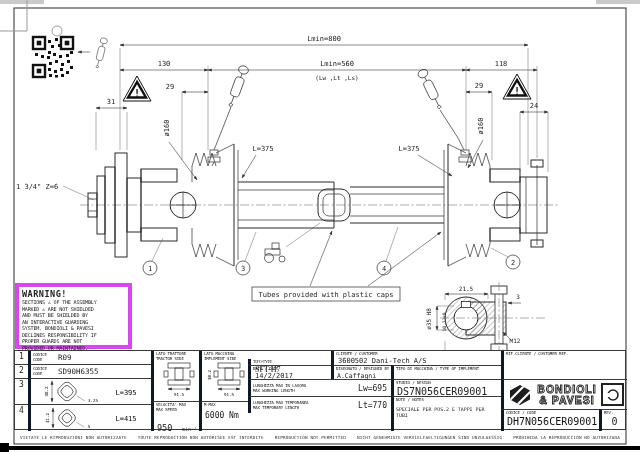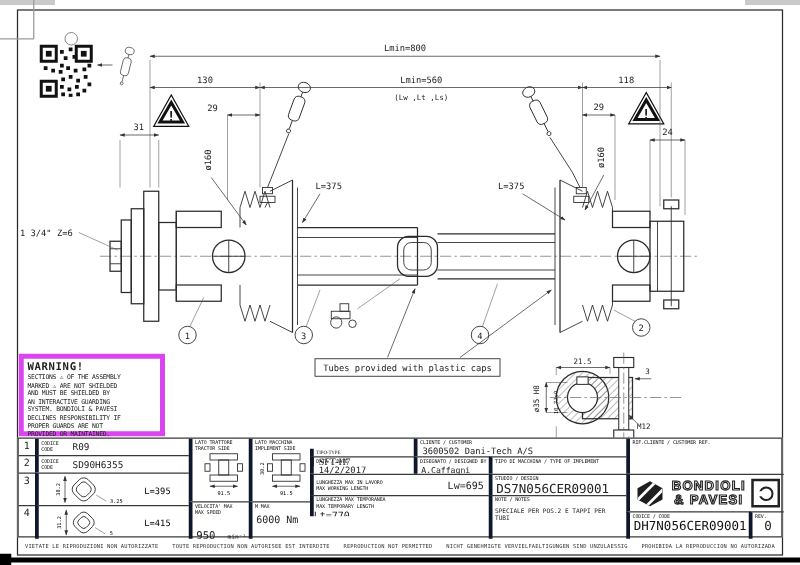--- a/index.html
+++ b/index.html
@@ -467,21 +467,21 @@
         <span class="lbl">LUNGHEZZA MAX IN LAVORO
 MAX WORKING LENGTH</span>
         <span style="font-size:8px;padding-right:4px;">Lw=695</span>
       </div>
     </div>
     <div class="cell" style="left:376px;top:28px;width:110px;height:17px;">
       <div class="lbl">STUDIO / DESIGN</div>
       <div style="font-size:10px;padding-left:3px;">DS7N056CER09001</div>
     </div>
     <div class="cell" style="left:233px;top:45px;width:143px;height:17px;">
-      <div style="display:flex;justify-content:space-between;height:100%;flex-direction:column;">
+      <div style="display:flex;justify-content:space-between;align-items:center;height:100%;">
         <span class="lbl">LUNGHEZZA MAX TEMPORANEA
 MAX TEMPORARY LENGTH</span>
         <span style="font-size:8px;padding-right:4px;">Lt=770</span>
       </div>
     </div>
     <div class="cell" style="left:376px;top:45px;width:110px;height:35px;">
       <div class="lbl">NOTE / NOTES</div>
       <div style="font-size:4.9px;padding:3px 2px 0 2px;line-height:6px;">SPECIALE PER POS.2 E TAPPI PER TUBI</div>
     </div>
 

